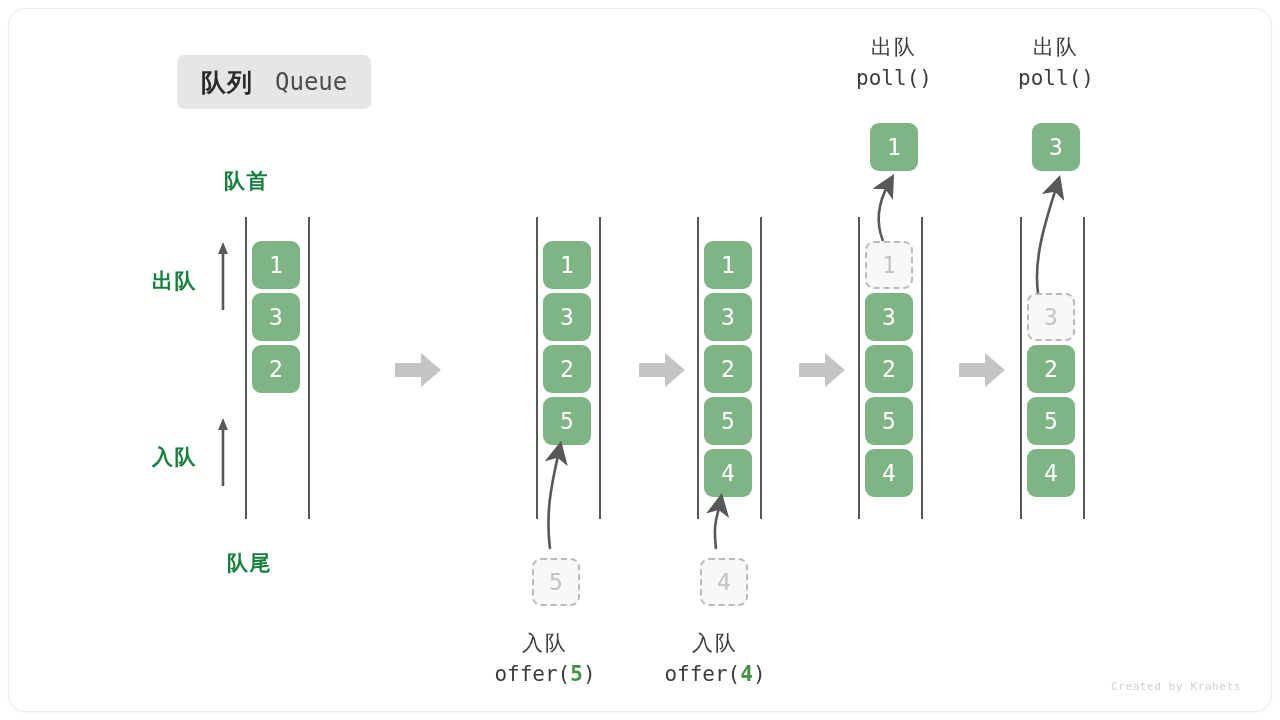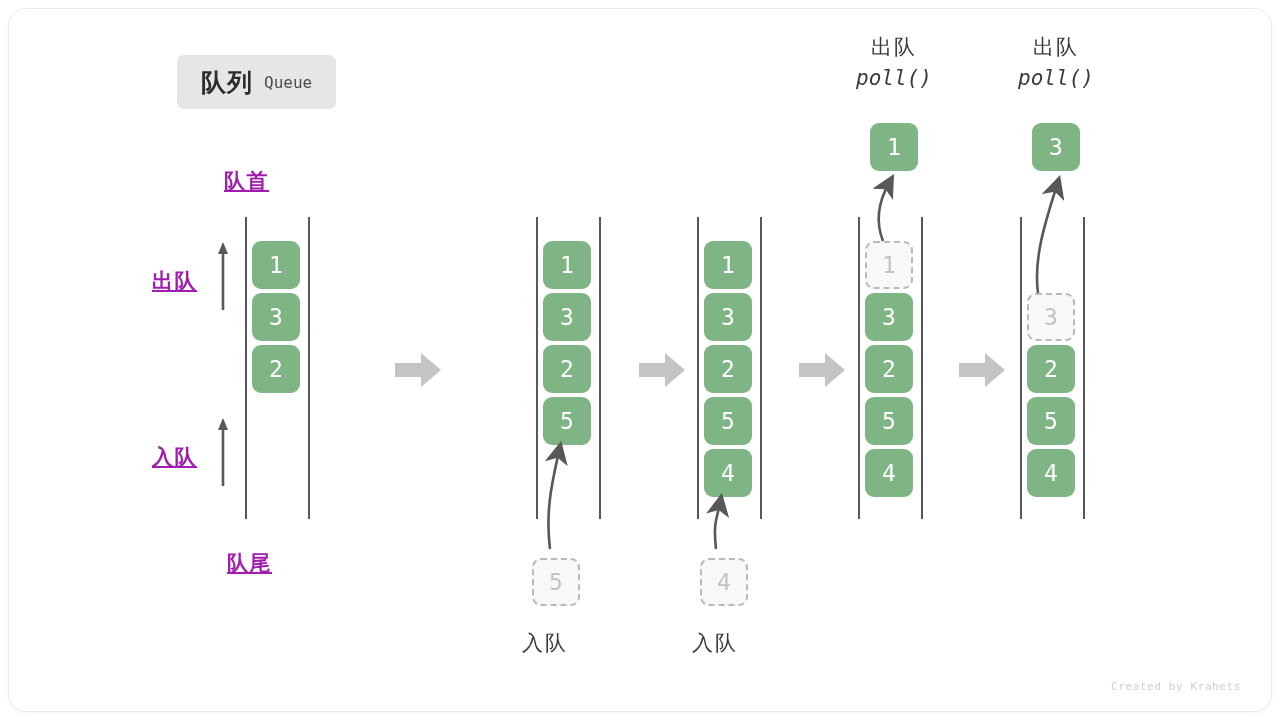--- a/index.html
+++ b/index.html
@@ -34,62 +34,60 @@
   
   #title-badge {
     left: 168px;
     top: 46px;
     height: 54px;
     padding: 0 24px;
     background: #e6e6e6;
     border-radius: 7px;
     display: flex;
     align-items: center;
-    gap: 11px;
+    gap: 22px;
   }
   #title-badge .cn {
     font-size: 25px;
     font-weight: bold;
     color: #2b2b2b;
     letter-spacing: 1px;
   }
   #title-badge .en {
-    font-size: 16px;
+    font-size: 24px;
     color: #4c4c4c;
     font-family: "DejaVu Sans Mono", monospace;
   }
 
   
   .cn-label {
     font-size: 21px;
     font-weight: bold;
-    color: #a21caf;
+    color: #15803d;
     letter-spacing: 1.5px;
     white-space: nowrap;
-    text-decoration: underline;
   }
 
   .op-label {
     text-align: center;
     white-space: nowrap;
     line-height: 1.52;
   }
   .op-label .l1 {
     font-size: 21px;
     color: #3b3b3b;
     letter-spacing: 2px;
     display: block;
   }
   .op-label .l2 {
     font-size: 21px;
     color: #3b3b3b;
     font-family: "DejaVu Sans Mono", monospace;
     display: block;
     letter-spacing: 0px;
-    font-style: italic;
   }
   .op-label .l2 .num { color: #3f9142; font-weight: bold; }
 
   .rail {
     position: absolute;
     width: 2px;
     background: #58585a;
     top: 208px;
     height: 302px;
   }
@@ -192,36 +190,38 @@
 
   <div class="rail" style="left:527px;"></div>
   <div class="rail" style="left:590px;"></div>
   <div class="abs cell solid" style="left:534px; top:232px;">1</div>
   <div class="abs cell solid" style="left:534px; top:284px;">3</div>
   <div class="abs cell solid" style="left:534px; top:336px;">2</div>
   <div class="abs cell solid" style="left:534px; top:388px;">5</div>
   <div class="abs cell ghost" style="left:523px; top:549px;">5</div>
   <div class="abs op-label" style="left:466px; top:618px; width:140px;">
     <span class="l1">入队</span>
+    <span class="l2"><span>offer(</span><span class="num">5</span><span>)</span></span>
   </div>
 
   <svg class="abs block-arrow" style="left:630px; top:343px;" viewBox="0 0 46 36">
     <polygon points="0,11 26,11 26,1 46,18 26,35 26,25 0,25" fill="#c4c4c4"></polygon>
   </svg>
 
   <div class="rail" style="left:688px;"></div>
   <div class="rail" style="left:751px;"></div>
   <div class="abs cell solid" style="left:695px; top:232px;">1</div>
   <div class="abs cell solid" style="left:695px; top:284px;">3</div>
   <div class="abs cell solid" style="left:695px; top:336px;">2</div>
   <div class="abs cell solid" style="left:695px; top:388px;">5</div>
   <div class="abs cell solid" style="left:695px; top:440px;">4</div>
   <div class="abs cell ghost" style="left:691px; top:549px;">4</div>
   <div class="abs op-label" style="left:636px; top:618px; width:140px;">
     <span class="l1">入队</span>
+    <span class="l2"><span>offer(</span><span class="num">4</span><span>)</span></span>
   </div>
 
   <svg class="abs block-arrow" style="left:790px; top:343px;" viewBox="0 0 46 36">
     <polygon points="0,11 26,11 26,1 46,18 26,35 26,25 0,25" fill="#c4c4c4"></polygon>
   </svg>
 
   <div class="abs op-label" style="left:805px; top:22px; width:160px;">
     <span class="l1">出队</span>
     <span class="l2"><span>poll(</span><span class="num"></span><span>)</span></span>
   </div>

